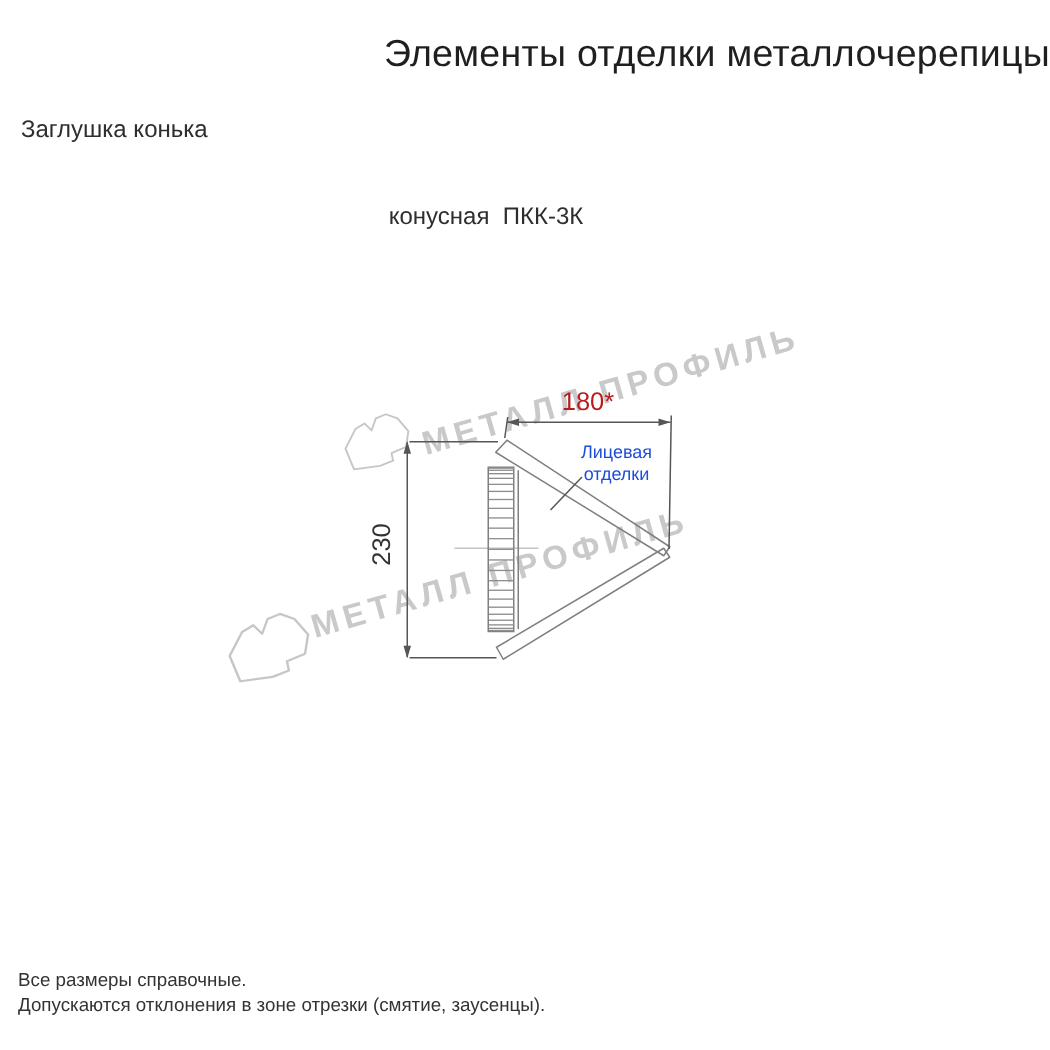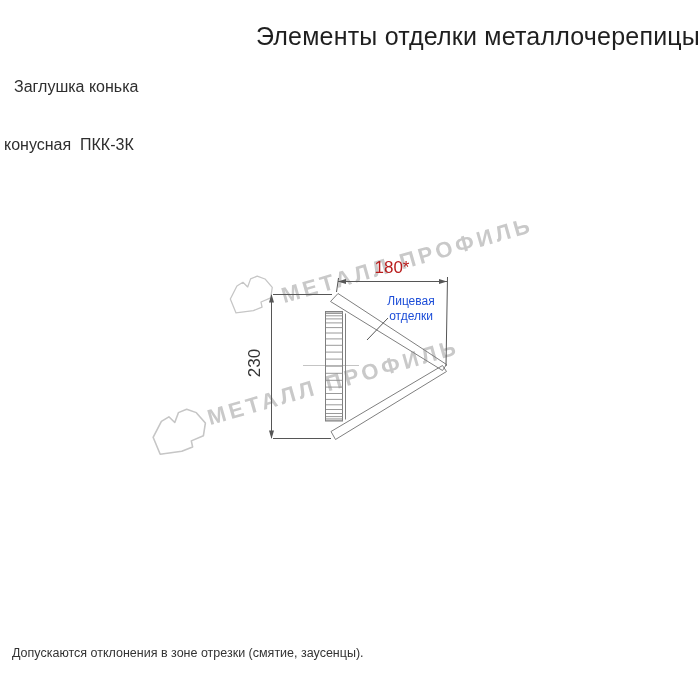--- a/index.html
+++ b/index.html
@@ -10,21 +10,21 @@
   .title{
     position:absolute;top:22px;left:0;width:700px;text-align:right;
     font-size:25px;color:#1f1f1f;letter-spacing:0.2px;
   }
   .product{
     position:absolute;top:77px;left:0;width:700px;padding-left:14px;box-sizing:border-box;
     font-size:16px;line-height:19px;color:#2e2e2e;
   }
   .variant{
     position:absolute;top:136px;left:0;width:644px;padding-left:4px;box-sizing:border-box;
-    font-size:16px;color:#2e2e2e;white-space:pre;
+    text-align:center;font-size:16px;color:#2e2e2e;white-space:pre;
   }
   
   .wm-cloud{position:absolute;z-index:1;}
   .wm-cloud-1{left:227px;top:271px;width:53px;height:41px;transform:rotate(-6deg);}
   .wm-cloud-2{left:149px;top:403px;width:66px;height:50px;transform:rotate(-6deg);}
   .wm-text{
     position:absolute;z-index:1;font-size:22px;font-weight:bold;letter-spacing:3.5px;
     color:#c9c9c9;line-height:28px;white-space:pre;transform:rotate(-16deg);
     transform-origin:0 100%;
   }
@@ -129,16 +129,17 @@
   </svg>
 
   <div class="dim-w">180*</div>
   <div class="dim-h">230</div>
   <div class="face-label">
     <div>Лицевая</div>
     <div>отделки</div>
   </div>
 
   <div class="footer">
+    <div>Все размеры справочные.</div>
     <div>Допускаются отклонения в зоне отрезки (смятие, заусенцы).</div>
   </div>
 
 </div>
 
 </body></html>

